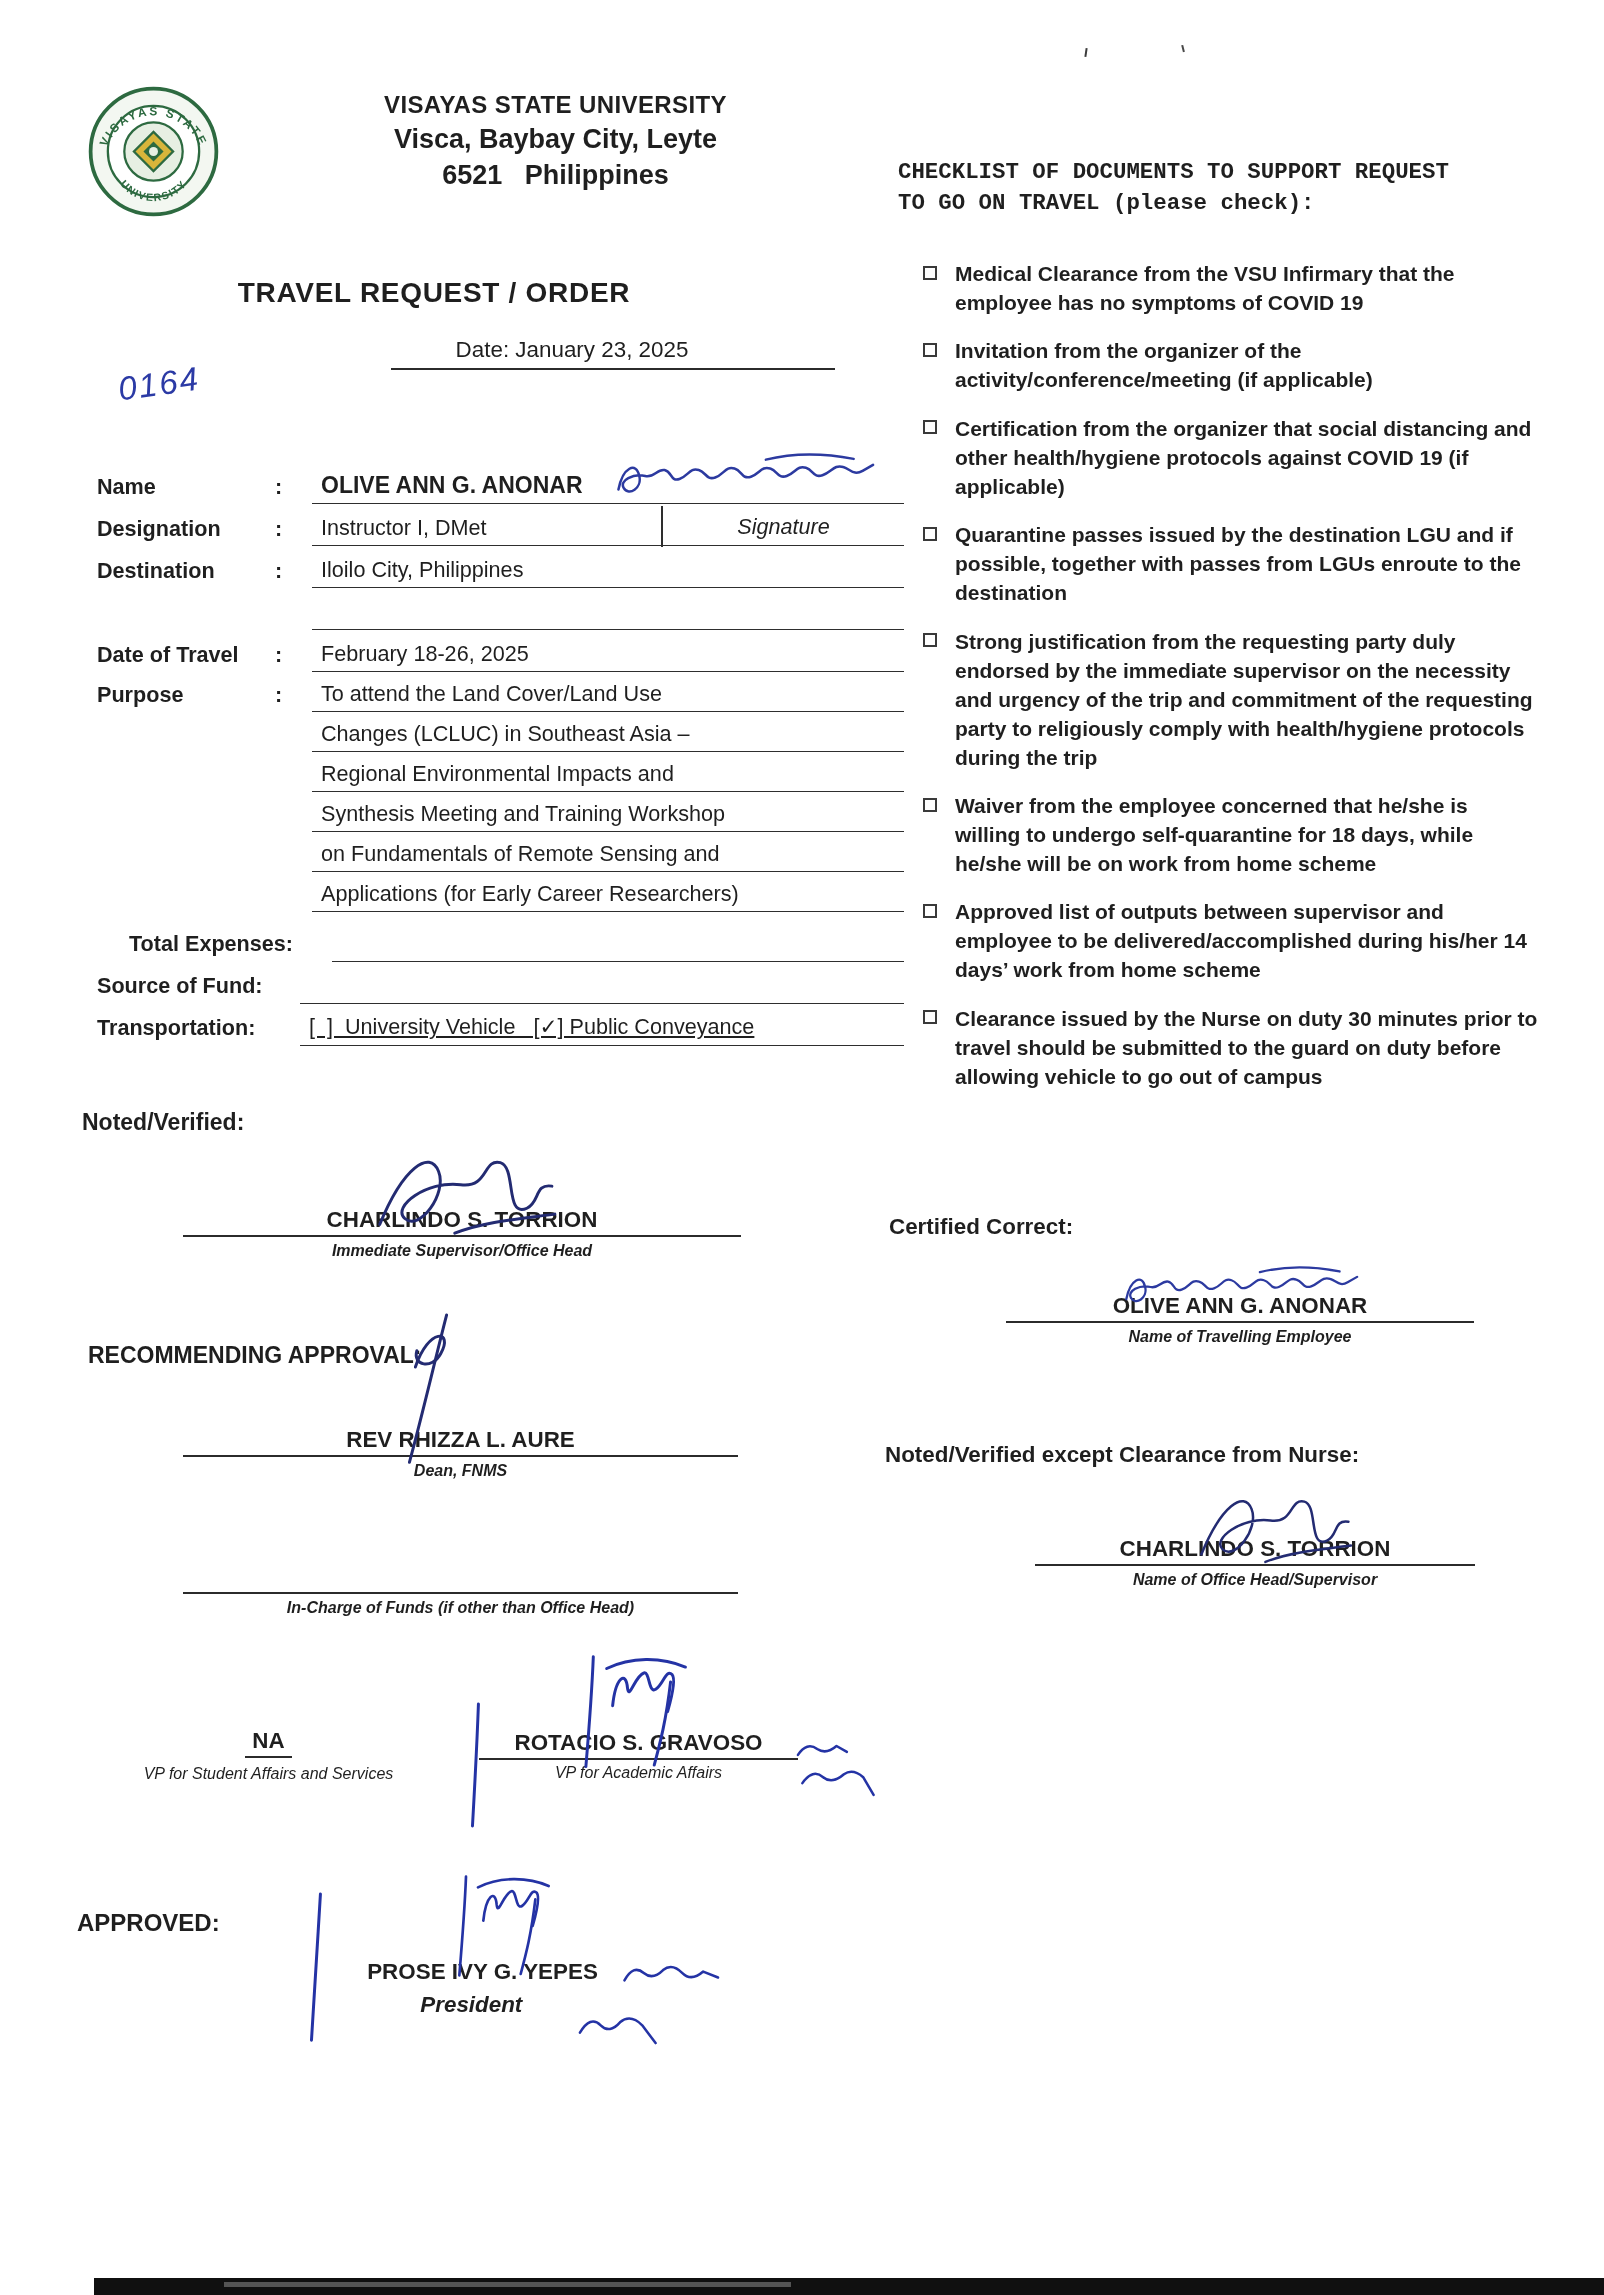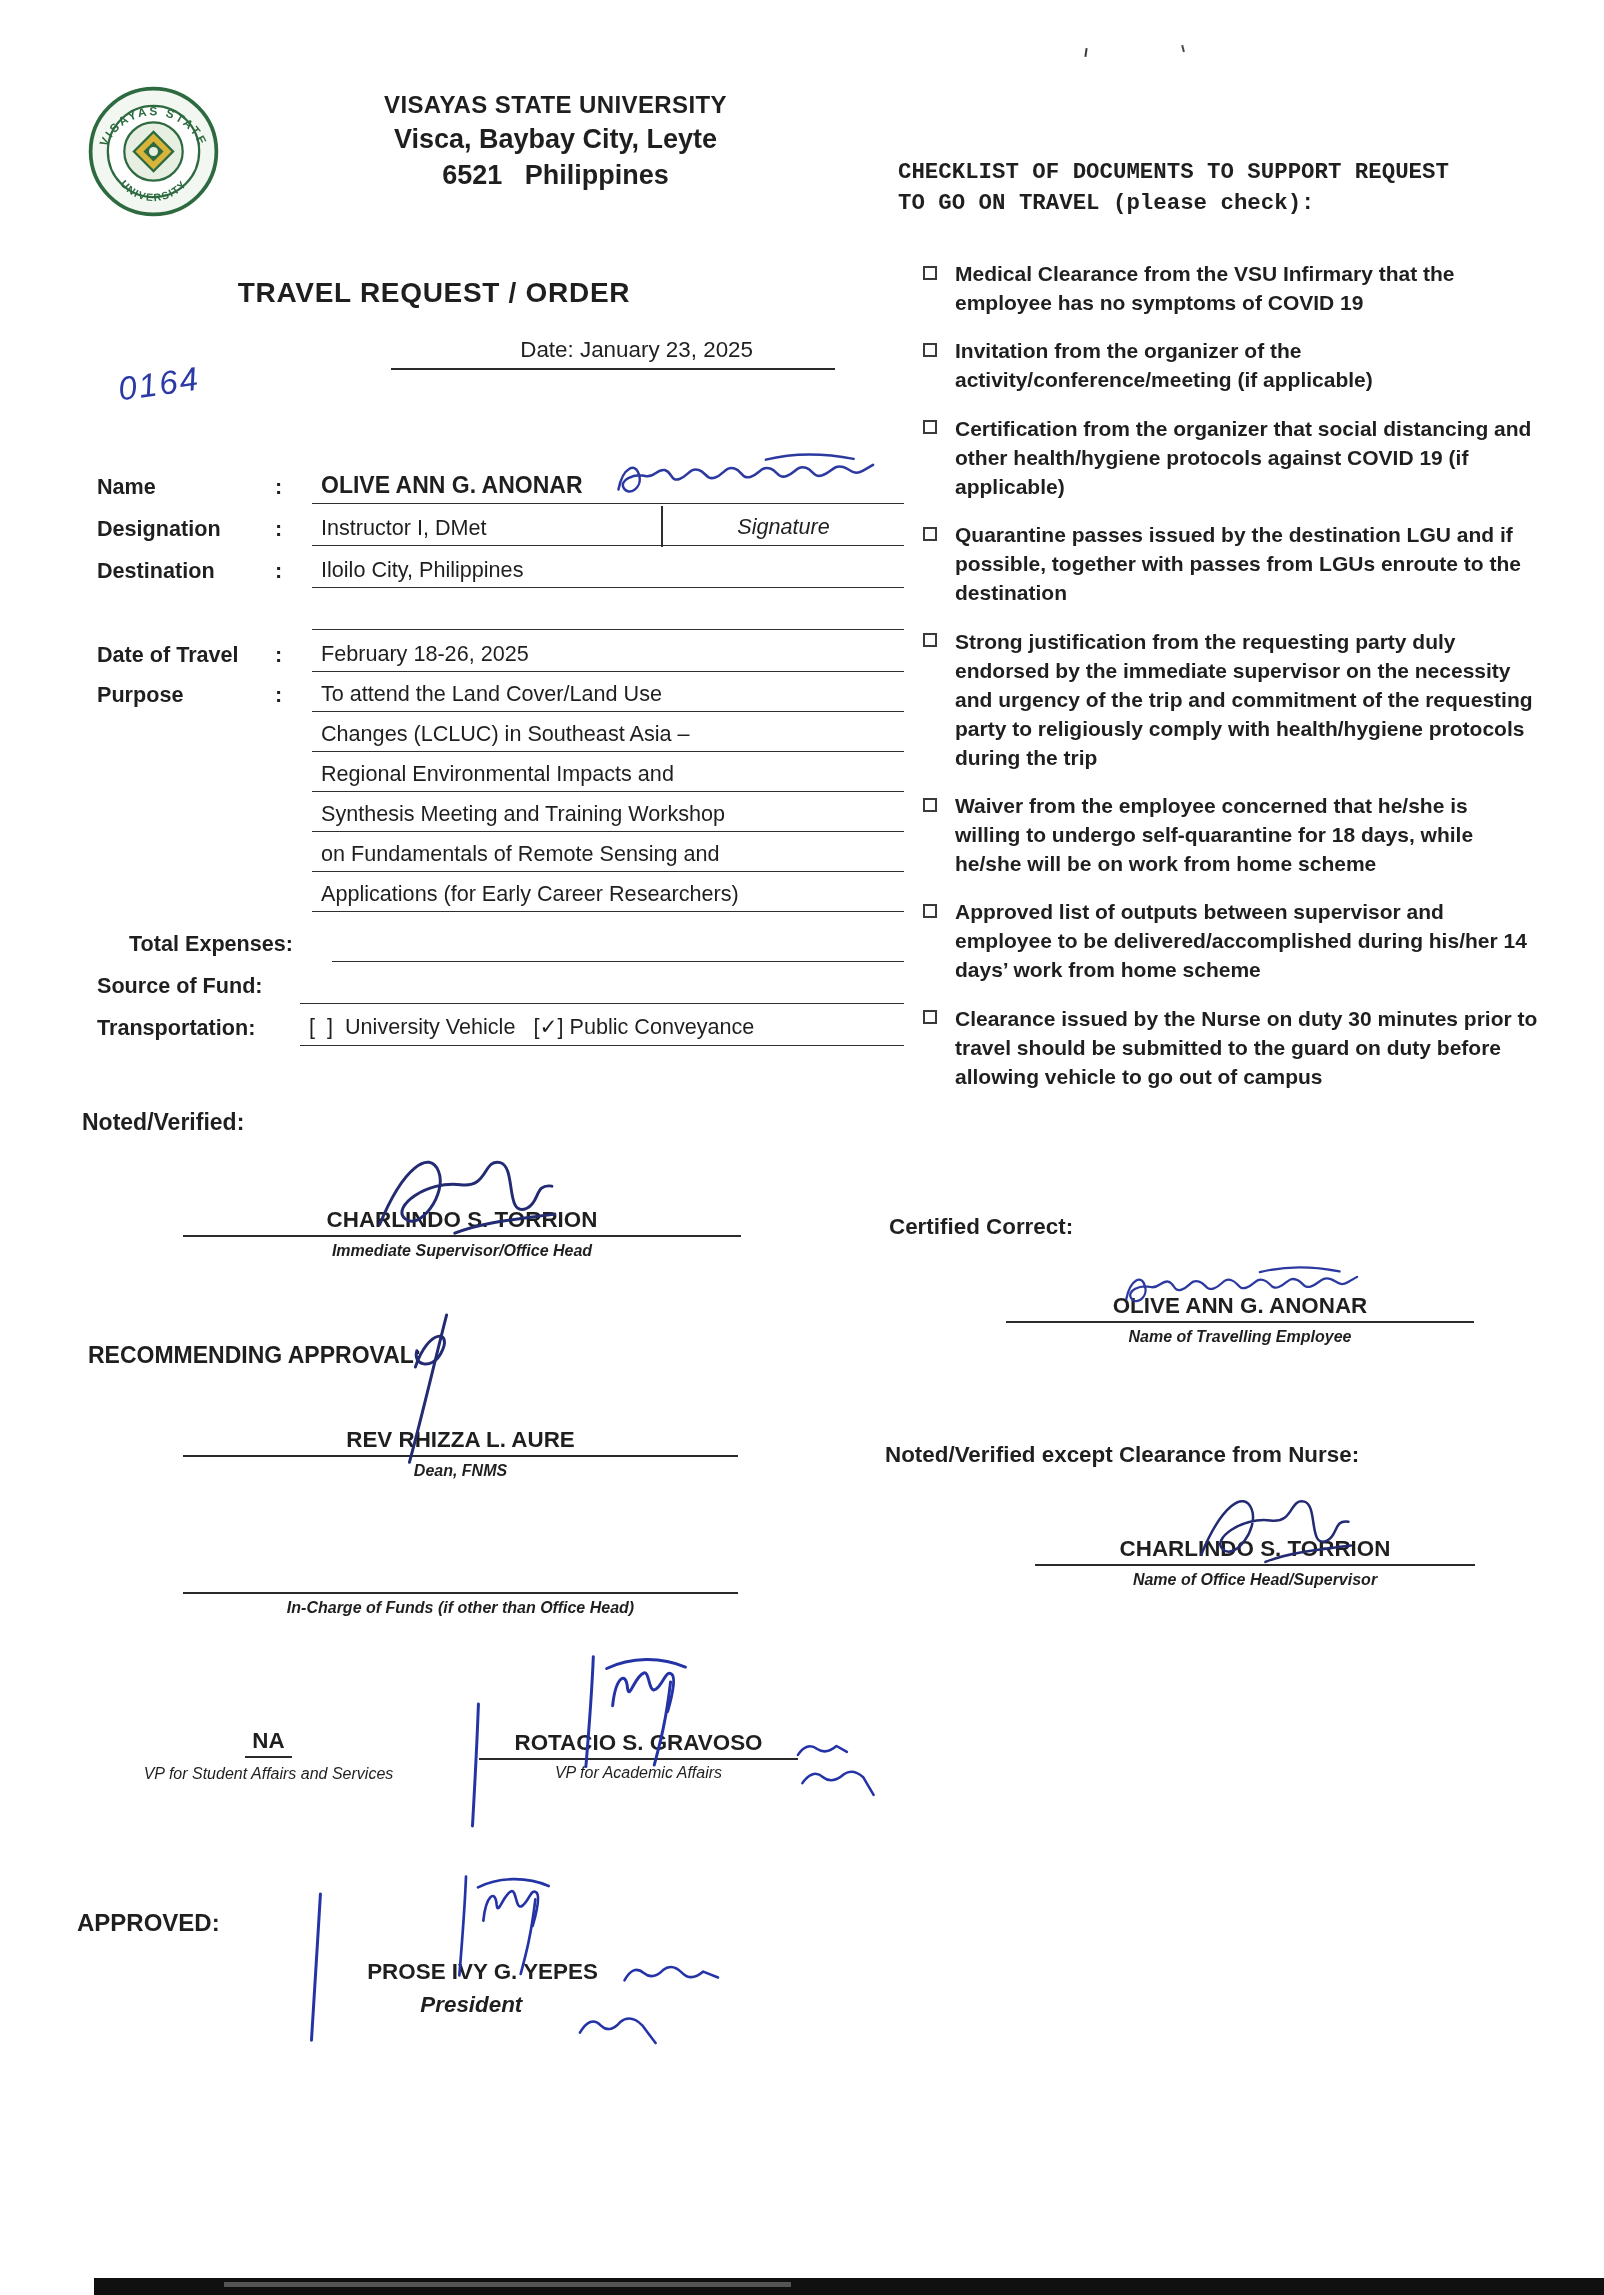--- a/index.html
+++ b/index.html
@@ -10,32 +10,32 @@
   }
 
   
   .logo { position:absolute; left:88px; top:86px; }
   .uni-block { position:absolute; left:313px; top:91px; width:485px; text-align:center; }
   .uni-name { font-size:24px; font-weight:bold; letter-spacing:0.4px; }
   .uni-addr { font-size:27px; font-weight:bold; margin-top:5.2px; }
   .uni-addr2 { white-space:pre; }
   .doc-title { position:absolute; left:177px; top:277px; width:514px; text-align:center;
                font-size:28px; font-weight:bold; letter-spacing:0.7px; }
-  .date-block { position:absolute; left:391px; top:337px; width:444px; text-align:right;
+  .date-block { position:absolute; left:391px; top:337px; width:444px; text-align:center;
                 font-size:22.4px; padding:0 82px 4.5px 0; border-bottom:2.2px solid #2b2b2b; }
   .control-no { position:absolute; left:118px; top:365px; font-size:33px; color:#2b3aa5;
                 font-style:italic; letter-spacing:2.2px; transform:rotate(-8deg); }
 
   
   .form { position:absolute; left:97px; top:462px; width:807px; font-size:21.6px; }
   .frow { display:flex; align-items:flex-end; height:42px;gap:12px; }
   .flabel { width:166px; font-weight:bold; padding-bottom:4.5px; }
   .fcolon { width:25px; font-weight:bold; padding-bottom:4.5px; }
   .fvalue { flex:1; border-bottom:1.5px solid #2e2e2e; padding:0 0 4.5px 9px; white-space:nowrap; }
-  .fvalue.pre { white-space:pre; }
+  .fvalue.pre { white-space:pre;text-decoration:underline; }
   .name-val { font-weight:bold; font-size:23px; }
   .sig-caption { position:absolute; left:564px; top:44px; width:243px; height:41px;
                  border-left:2.2px solid #2e2e2e; display:flex; align-items:center;
                  justify-content:center; font-style:italic; font-size:21.6px; }
   .frow.purpose { height:auto; align-items:flex-start; }
   .frow.purpose .flabel, .frow.purpose .fcolon { padding-top:9.7px; padding-bottom:0; }
   .pstack { flex:1; display:flex; flex-direction:column; }
   .pline { height:40px; border-bottom:1.5px solid #2e2e2e; display:flex; align-items:flex-end; padding:0 0 4.5px 9px; }
   .flabel-wide { width:191px; font-weight:bold; padding-bottom:4.5px; }
   .mt10 { margin-top:7.5px;margin-left:32px; }

